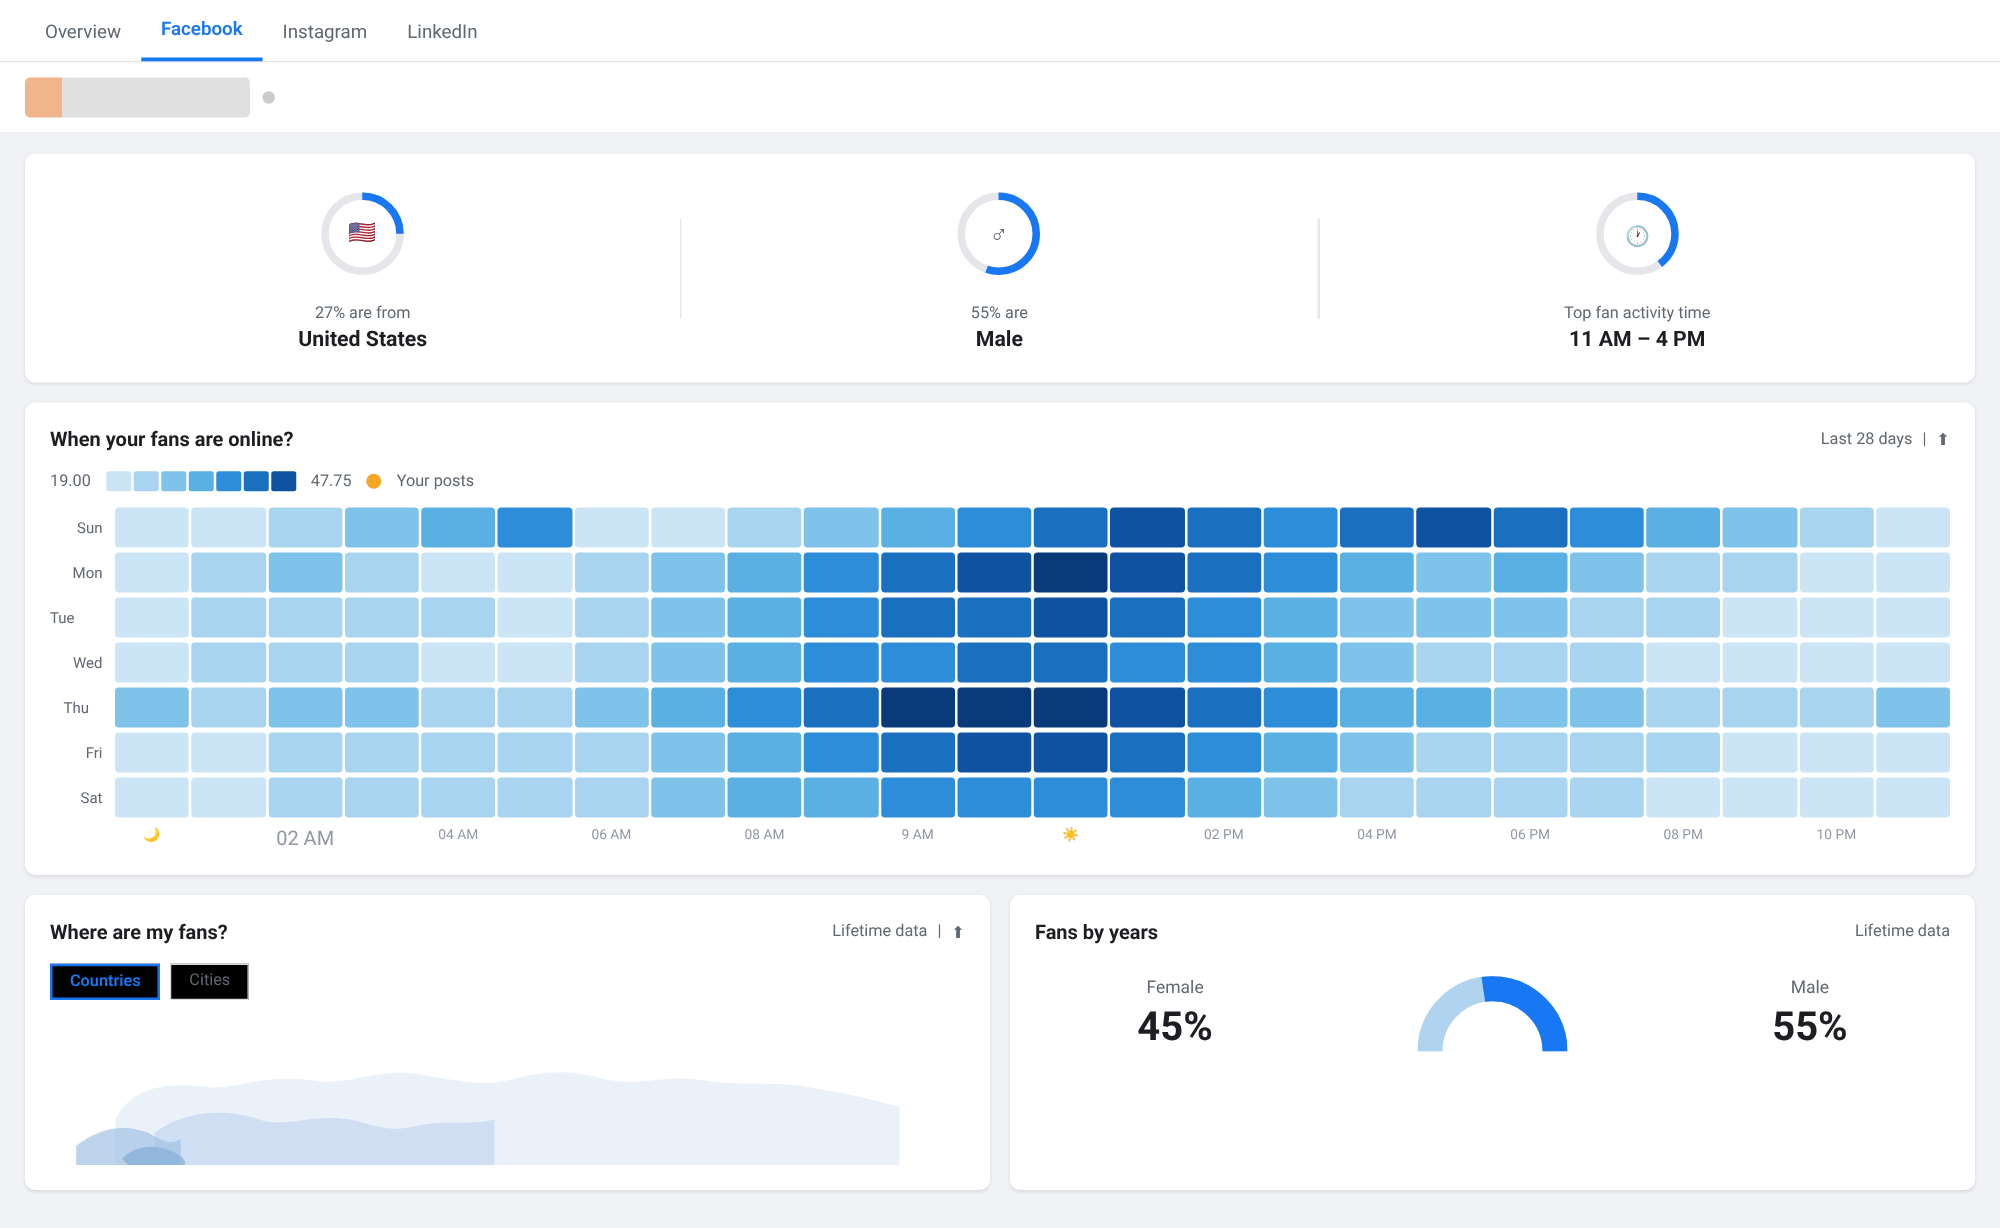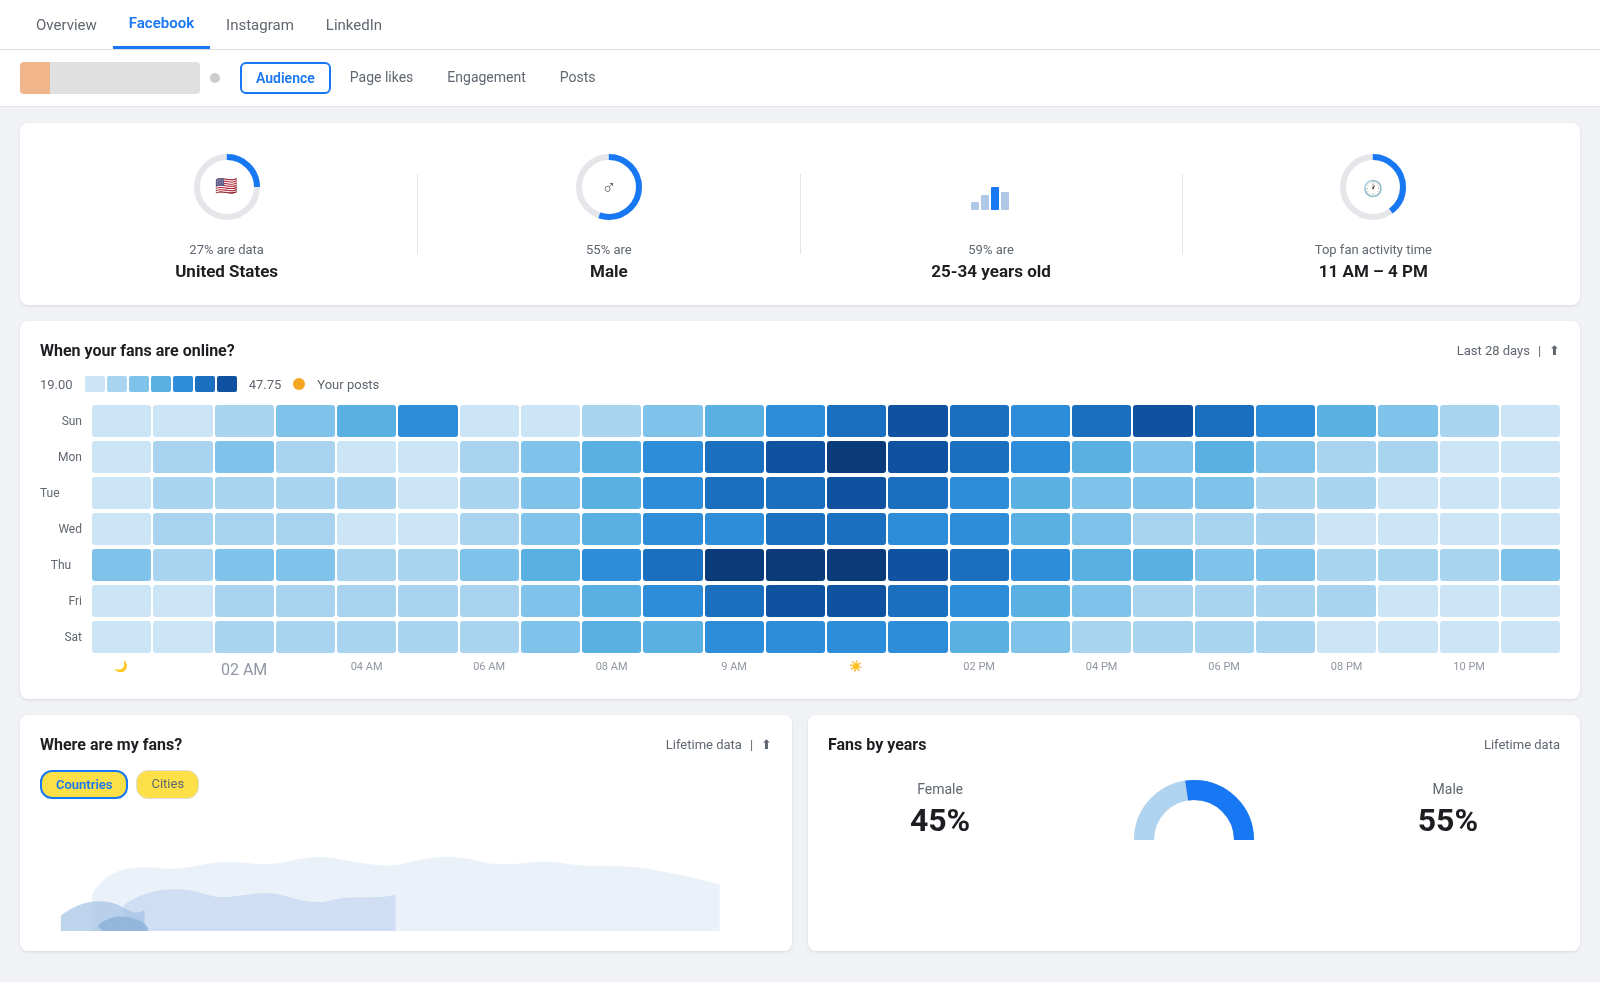--- a/index.html
+++ b/index.html
@@ -46,21 +46,21 @@
 
     
     .heatmap-container { overflow-x: auto; }
 
     
     .bottom-row { display: grid; grid-template-columns: 1fr 1fr; gap: 16px; }
     .bottom-card { background: #fff; border-radius: 8px; padding: 20px; box-shadow: 0 1px 3px rgba(0,0,0,0.1); min-height: 200px; }
 
     
     .fans-tabs { display: flex; gap: 8px; margin-top: 14px; }
-    .fans-tab { padding: 5px 14px; border-radius: 12px; font-size: 13px; cursor: pointer; color: #606770; border: 1px solid #ddd; background: #fde047; }
+    .fans-tab { padding: 5px 14px; border-radius: 0; font-size: 13px; cursor: pointer; color: #606770; border: 1px solid #ddd; background: #000000; }
     .fans-tab.active { border: 2px solid #1877f2; color: #1877f2; font-weight: 600; }
     .map-placeholder { margin-top: 12px; height: 120px; overflow: hidden; }
 
     
     .gender-row { display: flex; align-items: center; justify-content: space-around; margin-top: 16px; }
     .gender-item { text-align: center; }
     .gender-label { font-size: 14px; color: #606770; margin-bottom: 4px; }
     .gender-pct { font-size: 32px; font-weight: 700; }
 
     
@@ -72,72 +72,54 @@
 <nav class="top-nav">
   <a>Overview</a>
   <a class="active">Facebook</a>
   <a>Instagram</a>
   <a>LinkedIn</a>
 </nav>
 
 <div class="sub-header">
   <div class="profile-placeholder" style="background: linear-gradient(90deg, #f0b58a 30px, #e0e0e0 30px); width:180px; height:32px; border-radius:4px;"></div>
   <div class="profile-dot"></div>
-  <div class="sub-tabs">
-    <div class="sub-tab active">Audience</div>
-    <div class="sub-tab">Page likes</div>
-    <div class="sub-tab">Engagement</div>
-    <div class="sub-tab">Posts</div>
-  </div>
 </div>
 
 <div class="main">
 
   <div class="summary-card">
 
     <div class="summary-item">
       <div class="circle-wrap">
         <svg class="donut" viewBox="0 0 80 80">
           <circle cx="40" cy="40" r="30" fill="none" stroke="#e4e6ea" stroke-width="6"></circle>
           <circle cx="40" cy="40" r="30" fill="none" stroke="#1877f2" stroke-width="6" stroke-dasharray="47 141" stroke-dashoffset="0" transform="rotate(-90 40 40)"></circle>
           <text x="40" y="45" text-anchor="middle" font-size="18">🇺🇸</text>
         </svg>
       </div>
-      <div class="stat-label"><span>27%</span> <span>are data</span></div>
+      <div class="stat-label"><span>27%</span> <span>are from</span></div>
       <div class="stat-value">United States</div>
     </div>
 
     <div class="divider-v"></div>
 
     <div class="summary-item">
       <div class="circle-wrap">
         <svg class="donut" viewBox="0 0 80 80">
           <circle cx="40" cy="40" r="30" fill="none" stroke="#e4e6ea" stroke-width="6"></circle>
           <circle cx="40" cy="40" r="30" fill="none" stroke="#1877f2" stroke-width="6" stroke-dasharray="104 84" stroke-dashoffset="0" transform="rotate(-90 40 40)"></circle>
           <text x="40" y="47" text-anchor="middle" font-size="20" fill="#606770">♂</text>
         </svg>
       </div>
       <div class="stat-label"><span>55%</span> <span>are</span></div>
       <div class="stat-value">Male</div>
     </div>
 
     <div class="divider-v"></div>
 
-    <div class="summary-item">
-      <div class="circle-wrap">
-        <svg width="80" height="80" viewBox="0 0 80 80">
-          <rect x="20" y="55" width="8" height="8" fill="#b0c8e8" rx="1"></rect>
-          <rect x="30" y="48" width="8" height="15" fill="#b0c8e8" rx="1"></rect>
-          <rect x="40" y="40" width="8" height="23" fill="#1877f2" rx="1"></rect>
-          <rect x="50" y="45" width="8" height="18" fill="#b0c8e8" rx="1"></rect>
-        </svg>
-      </div>
-      <div class="stat-label"><span>59%</span> <span>are</span></div>
-      <div class="stat-value">25-34 years old</div>
-    </div>
 
     <div class="divider-v"></div>
 
     <div class="summary-item">
       <div class="circle-wrap">
         <svg class="donut" viewBox="0 0 80 80">
           <circle cx="40" cy="40" r="30" fill="none" stroke="#e4e6ea" stroke-width="6"></circle>
           <circle cx="40" cy="40" r="30" fill="none" stroke="#1877f2" stroke-width="6" stroke-dasharray="75 113" stroke-dashoffset="0" transform="rotate(-90 40 40)"></circle>
           <text x="40" y="47" text-anchor="middle" font-size="16" fill="#606770">🕐</text>
         </svg>

